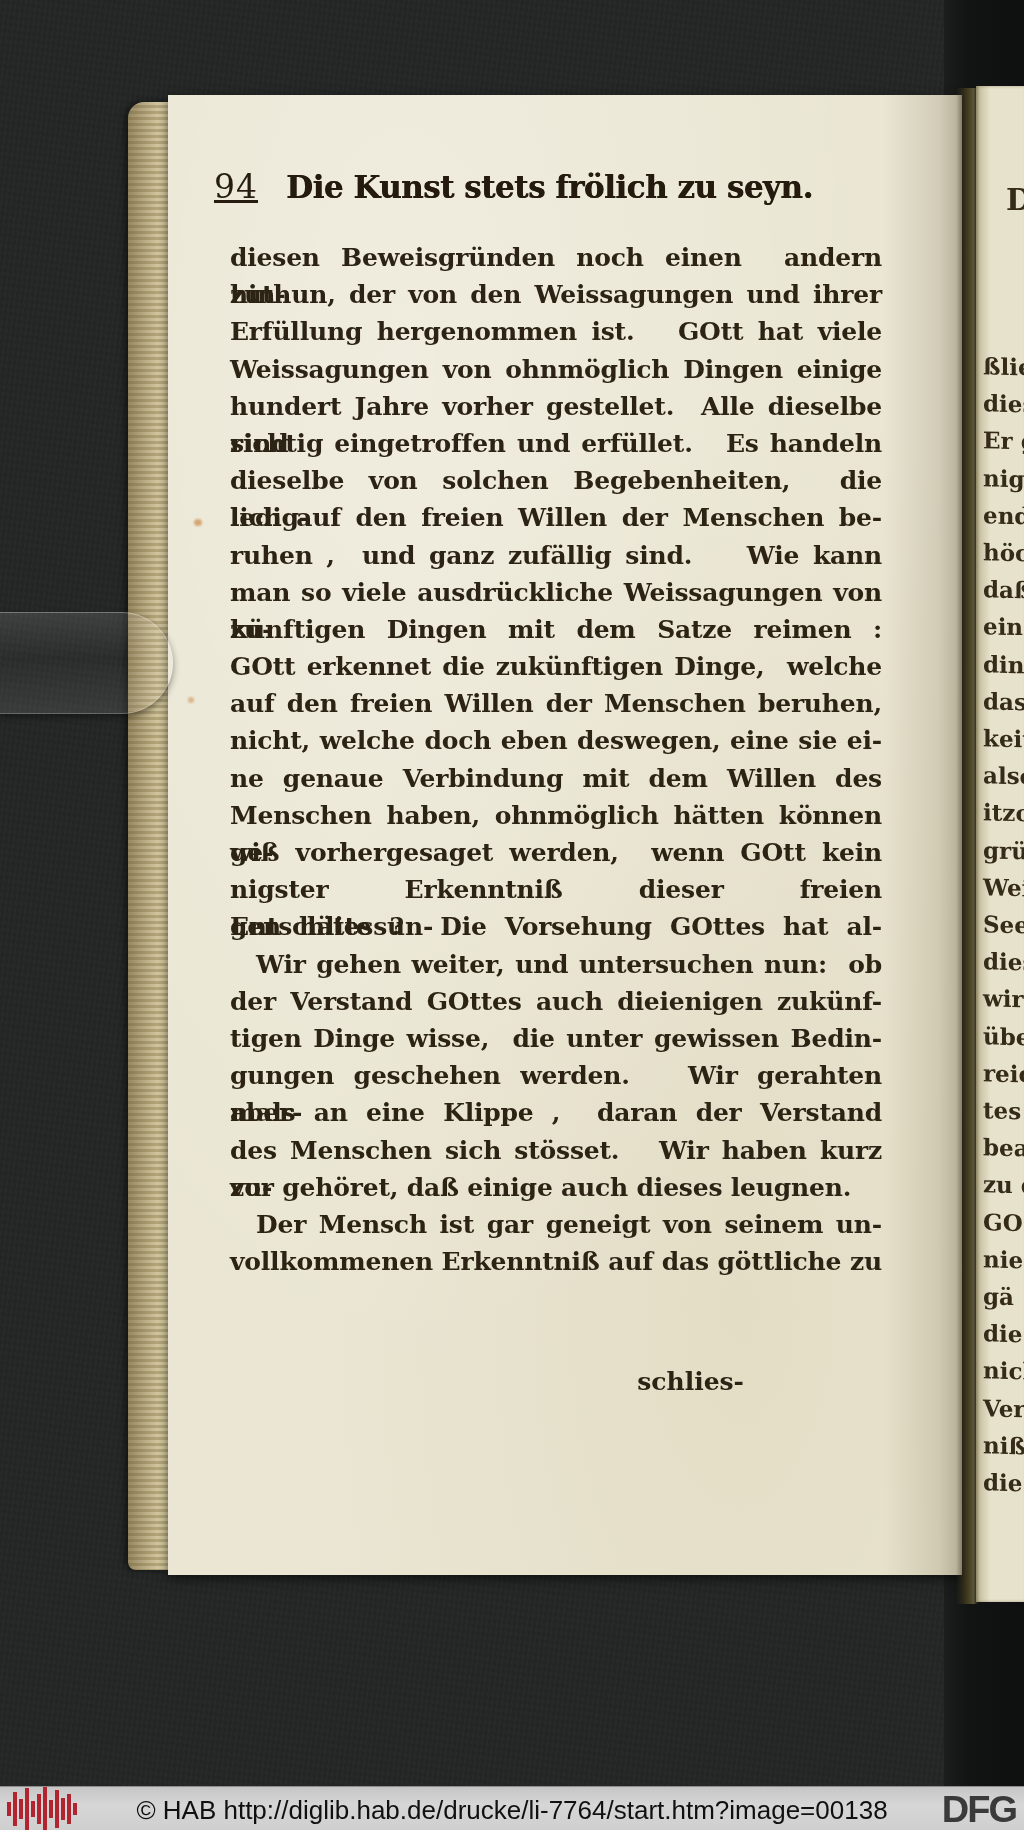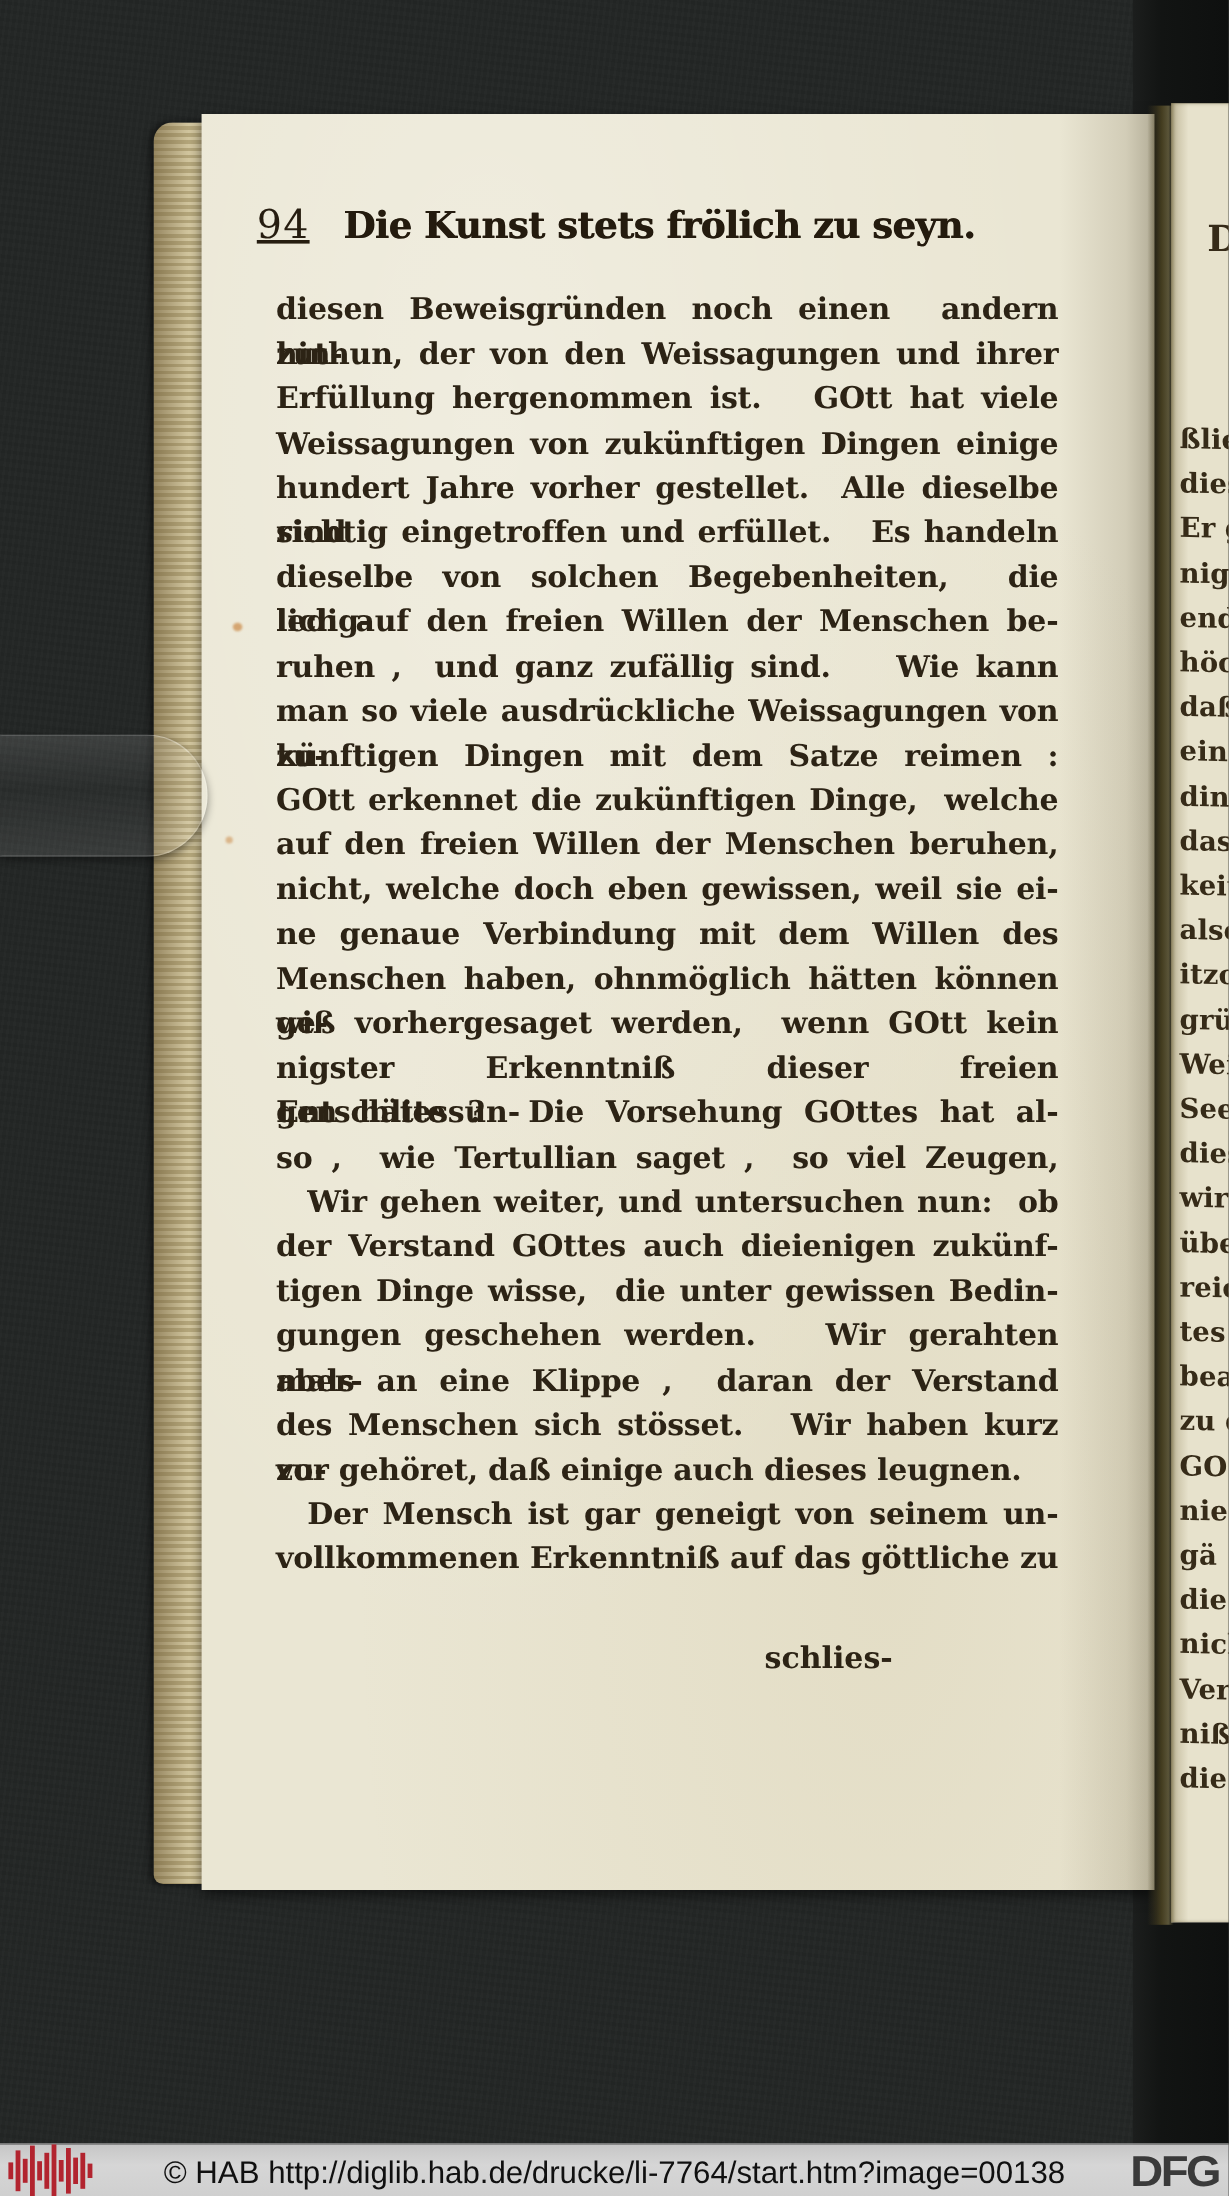--- a/index.html
+++ b/index.html
@@ -127,37 +127,36 @@
 
   <div class="header-row">
     <span class="pagenum">94</span>
     <span class="running-title">Die Kunst stets frölich zu seyn.</span>
   </div>
 
   <div class="body-text">
       <div class="bline">diesen Beweisgründen noch einen  andern hin-</div>
       <div class="bline">zuthun, der von den Weissagungen und ihrer</div>
       <div class="bline">Erfüllung hergenommen ist.   GOtt hat viele</div>
-      <div class="bline">Weissagungen von zukünftigen Dingen einige</div>
+      <div class="bline">Weissagungen von ohnmöglich Dingen einige</div>
       <div class="bline">hundert Jahre vorher gestellet.  Alle dieselbe sind</div>
       <div class="bline">richtig eingetroffen und erfüllet.   Es handeln</div>
       <div class="bline">dieselbe von solchen Begebenheiten,  die ledig-</div>
       <div class="bline">lich auf den freien Willen der Menschen be-</div>
       <div class="bline">ruhen ,  und ganz zufällig sind.    Wie kann</div>
       <div class="bline">man so viele ausdrückliche Weissagungen von zu-</div>
       <div class="bline">künftigen Dingen mit dem Satze reimen :</div>
       <div class="bline">GOtt erkennet die zukünftigen Dinge,  welche</div>
       <div class="bline">auf den freien Willen der Menschen beruhen,</div>
-      <div class="bline">nicht, welche doch eben gewissen, weil sie ei-</div>
+      <div class="bline">nicht, welche doch eben deswegen, eine sie ei-</div>
       <div class="bline">ne genaue Verbindung mit dem Willen des</div>
       <div class="bline">Menschen haben, ohnmöglich hätten können ge-</div>
       <div class="bline">wiß vorhergesaget werden,  wenn GOtt kein</div>
       <div class="bline">nigster Erkenntniß dieser freien Entschliessun-</div>
       <div class="bline">gen hätte ?  Die Vorsehung GOttes hat al-</div>
-      <div class="bline">so ,  wie Tertullian saget ,  so viel Zeugen,</div>
       <div class="bline ind">Wir gehen weiter, und untersuchen nun:  ob</div>
       <div class="bline">der Verstand GOttes auch dieienigen zukünf-</div>
       <div class="bline">tigen Dinge wisse,  die unter gewissen Bedin-</div>
       <div class="bline">gungen geschehen werden.   Wir gerahten aber-</div>
       <div class="bline">mals an eine Klippe ,  daran der Verstand</div>
       <div class="bline">des Menschen sich stösset.   Wir haben kurz zu-</div>
       <div class="bline nojust">vor gehöret, daß einige auch dieses leugnen.</div>
       <div class="bline ind">Der Mensch ist gar geneigt von seinem un-</div>
       <div class="bline">vollkommenen Erkenntniß auf das göttliche zu</div>
     </div>

